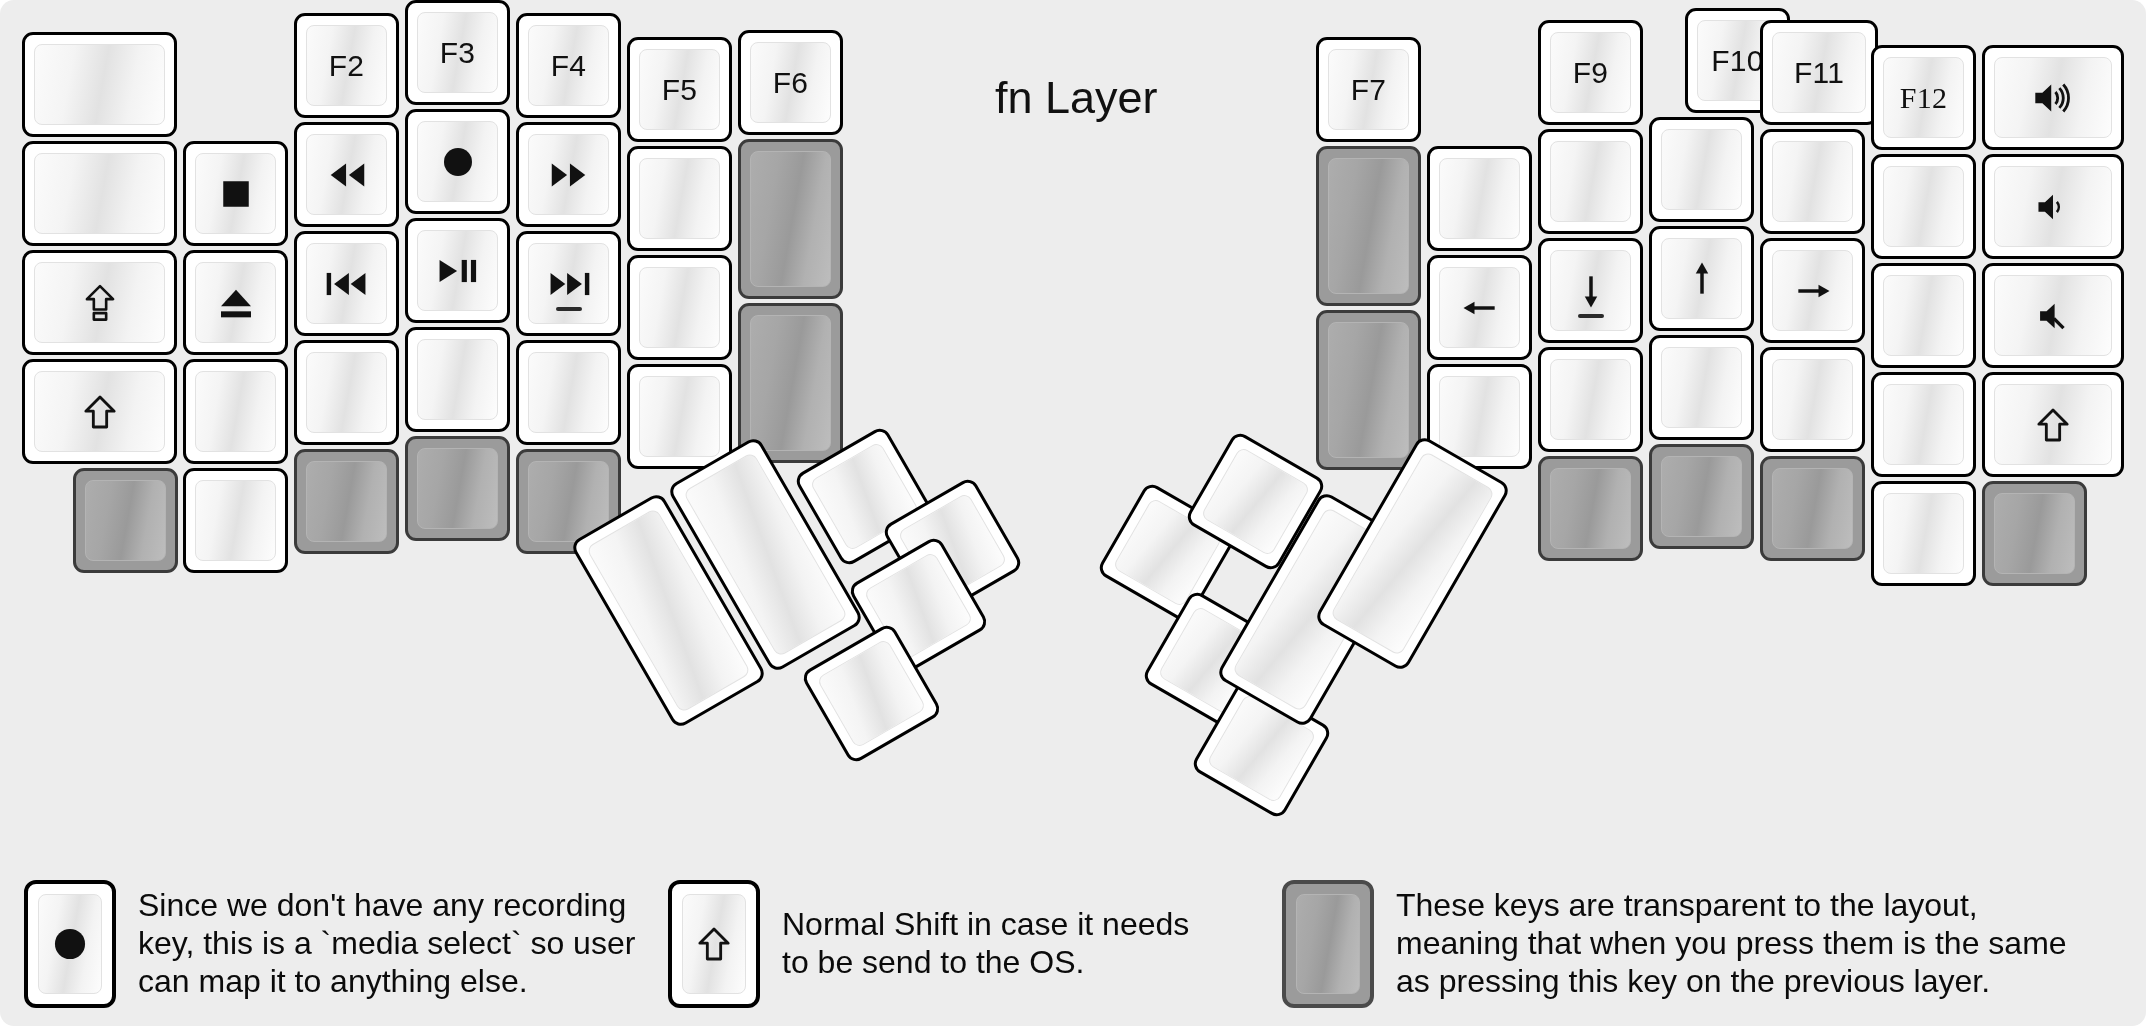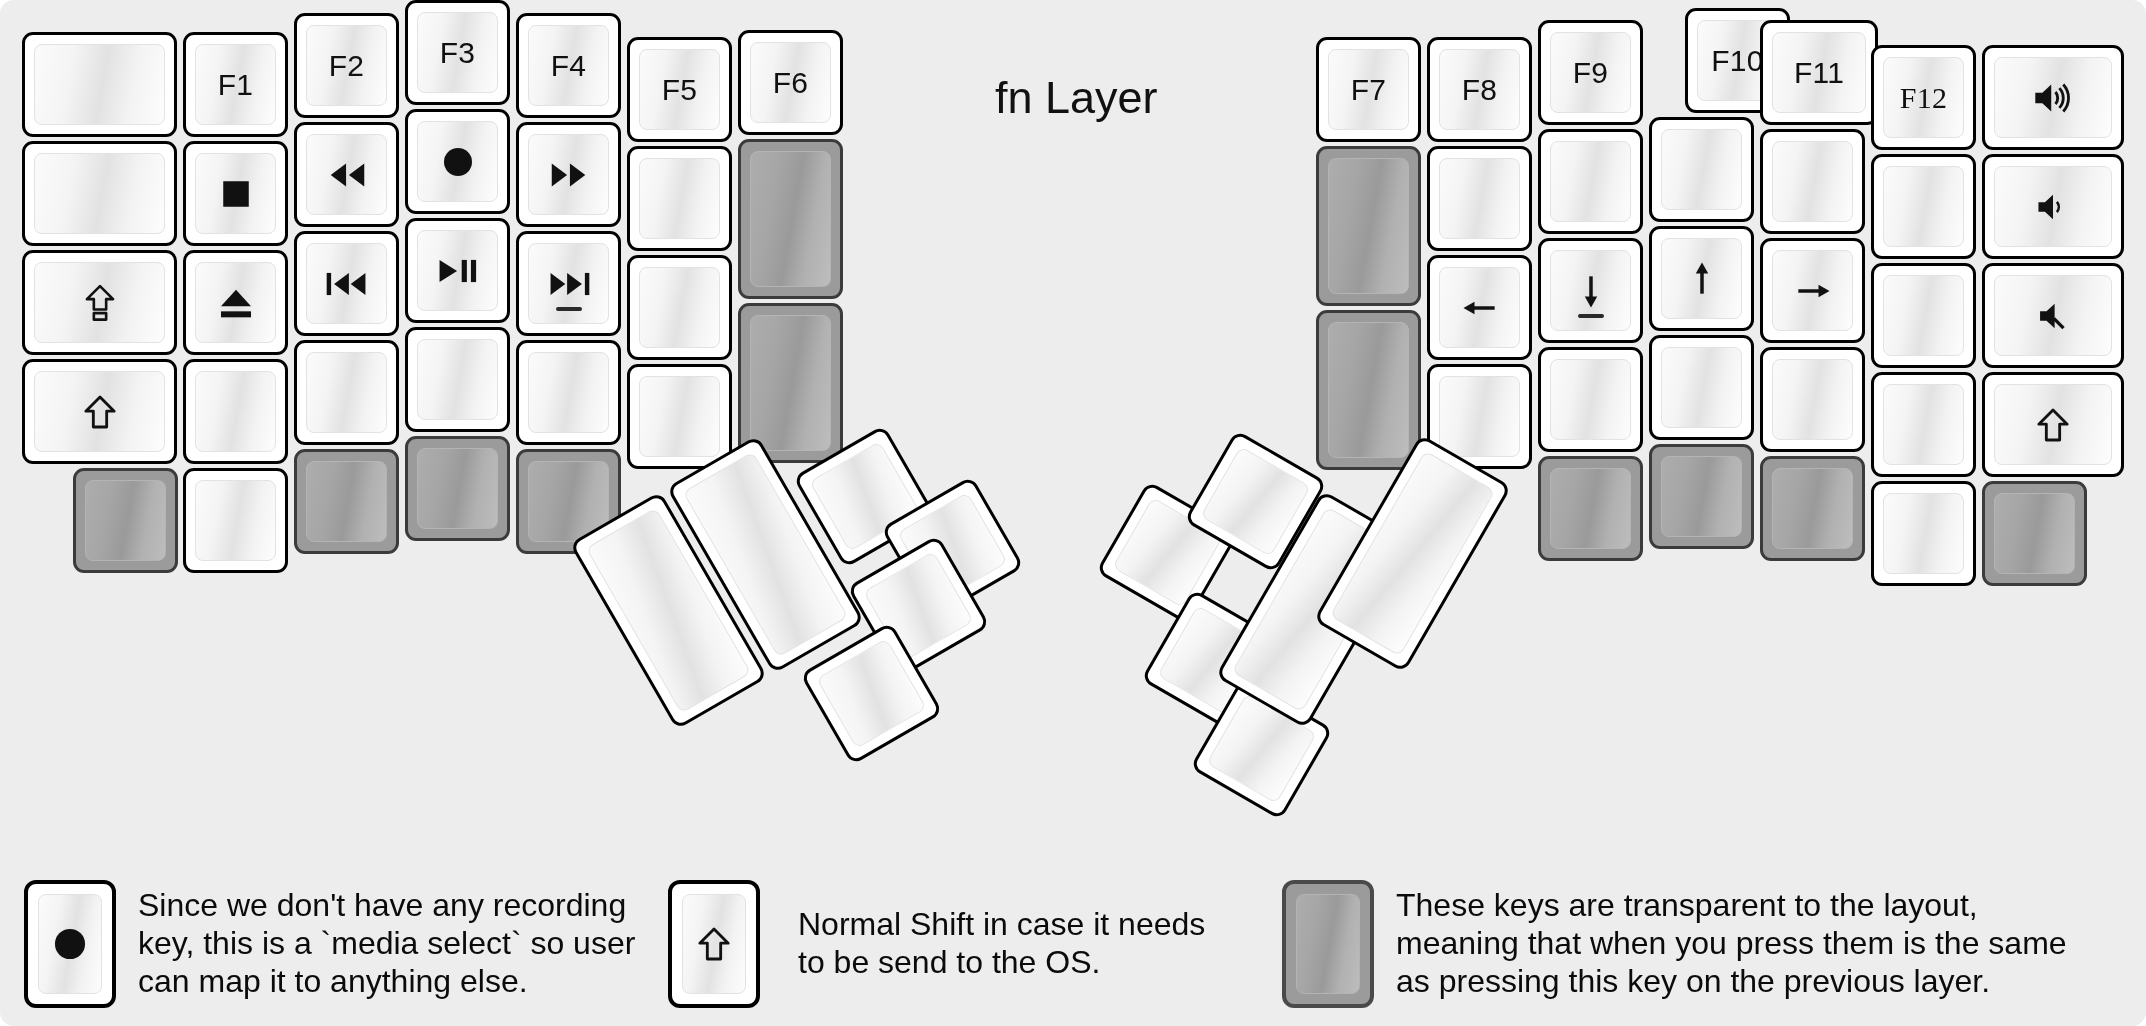--- a/index.html
+++ b/index.html
@@ -123,25 +123,20 @@
           <span style="display: flex;">
             <svg class="gly" width="40" height="40" viewBox="0 0 24 24" fill="none" stroke="#111" stroke-width="1.7" stroke-linejoin="round">
               <polygon points="12,3 20.5,11.5 16,11.5 16,21 8,21 8,11.5 3.5,11.5"></polygon>
             </svg>
           </span>
         </div>
       </div>
       <div class="key trans" style="left: 73px; top: 468px; width: 105px; height: 105px;">
         <div class="face"></div>
       </div>
-      <div class="key" style="left: 183px; top: 32px; width: 105px; height: 105px;">
-        <div class="face">
-          <span class="lbl">F1</span>
-        </div>
-      </div>
       <div class="key" style="left: 183px; top: 141px; width: 105px; height: 105px;">
         <div class="face">
           <span style="display: flex;">
             <svg class="gly" width="34" height="34" viewBox="0 0 24 24">
               <rect x="3" y="3" width="18" height="18" fill="#111"></rect>
             </svg>
           </span>
         </div>
       </div>
       <div class="key" style="left: 183px; top: 250px; width: 105px; height: 105px;">
@@ -284,25 +279,20 @@
       <div class="key" style="left: 1316px; top: 37px; width: 105px; height: 105px;">
         <div class="face">
           <span class="lbl">F7</span>
         </div>
       </div>
       <div class="key trans" style="left: 1316px; top: 146px; width: 105px; height: 160px;">
         <div class="face"></div>
       </div>
       <div class="key trans" style="left: 1316px; top: 310px; width: 105px; height: 160px;">
         <div class="face"></div>
-      </div>
-      <div class="key" style="left: 1427px; top: 37px; width: 105px; height: 105px;">
-        <div class="face">
-          <span class="lbl">F8</span>
-        </div>
       </div>
       <div class="key" style="left: 1427px; top: 146px; width: 105px; height: 105px;">
         <div class="face"></div>
       </div>
       <div class="key" style="left: 1427px; top: 255px; width: 105px; height: 105px;">
         <div class="face">
           <span style="display: flex;">
             <svg class="gly" width="44" height="44" viewBox="0 0 24 24" stroke="#111" stroke-width="1.9" fill="none">
               <line x1="20" y1="12" x2="5" y2="12"></line>
               <polygon points="3,12 9,8.6 9,15.4" fill="#111" stroke="none"></polygon>
@@ -495,21 +485,21 @@
               <svg class="gly" width="42" height="42" viewBox="0 0 24 24">
                 <circle cx="12" cy="12" r="8.6" fill="#111"></circle>
               </svg>
             </span>
           </div>
         </div>
         <div class="leg-text">Since we don't have any recording
 key, this is a `media select` so user
 can map it to anything else.</div>
       </div>
-      <div class="leg-item" style="left: 668px; top: 20px; gap: 16px;">
+      <div class="leg-item" style="left: 668px; top: 20px;">
         <div class="leg-key">
           <div class="face">
             <span style="display: flex;">
               <svg class="gly" width="40" height="40" viewBox="0 0 24 24" fill="none" stroke="#111" stroke-width="1.7" stroke-linejoin="round">
                 <polygon points="12,3 20.5,11.5 16,11.5 16,21 8,21 8,11.5 3.5,11.5"></polygon>
               </svg>
             </span>
           </div>
         </div>
         <div class="leg-text">Normal Shift in case it needs

